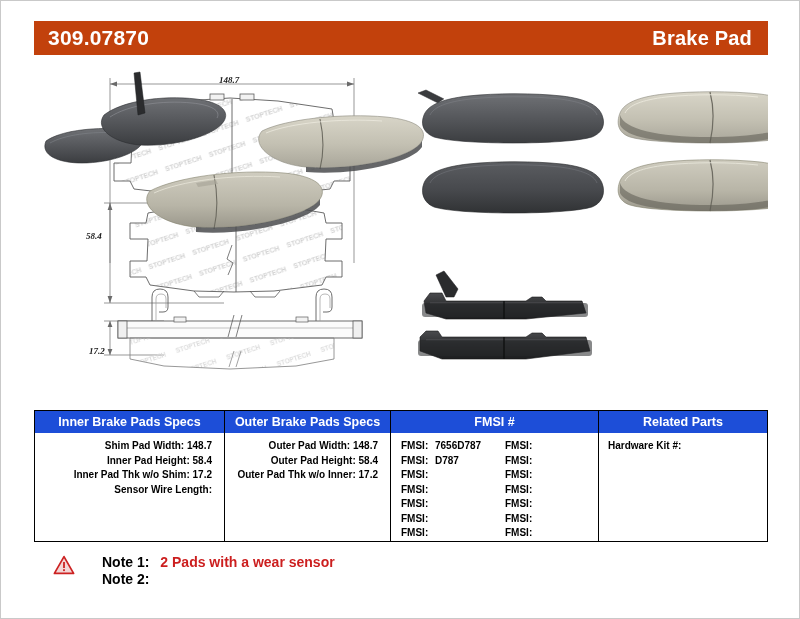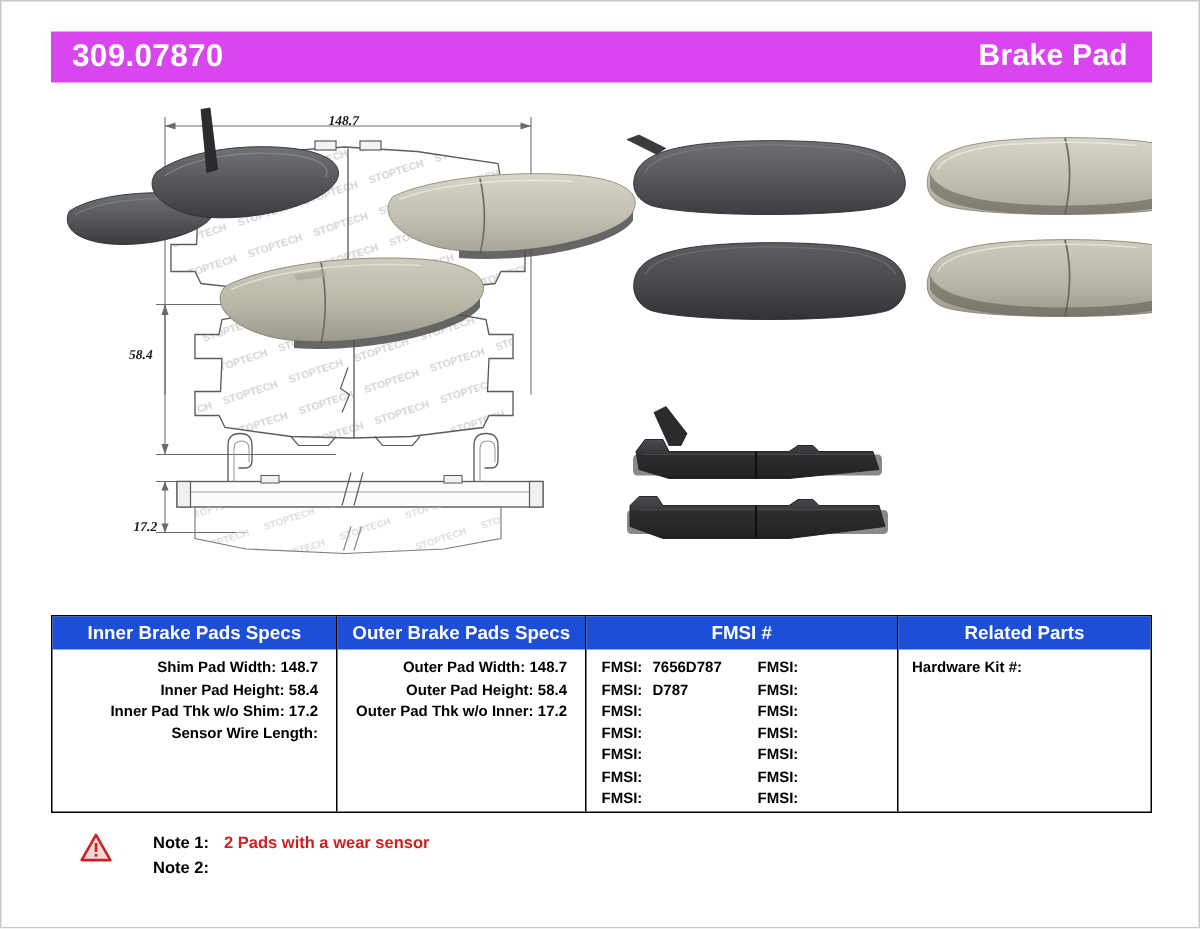--- a/index.html
+++ b/index.html
@@ -24,21 +24,21 @@
     border: 1px solid #c9c9c9;
     box-sizing: border-box;
     background: #fff;
   }
 
   
   #header {
     position: absolute;
     left: 33px; top: 20px;
     width: 734px; height: 34px;
-    background: #d946ef;
+    background: #c2410c;
     color: #fff;
   }
   #header .part-no {
     position: absolute;
     left: 14px; top: 50%;
     transform: translateY(-50%);
     font-size: 21px;
     font-weight: bold;
     letter-spacing: 0.2px;
   }
@@ -138,21 +138,21 @@
   
   #notes {
     position: absolute;
     left: 52px; top: 553px;
     display: flex;
     align-items: flex-start;
   }
   #warning-icon { width: 22px; height: 20px; margin-top: 1px; }
   .note-lines { margin-left: 27px; }
   .note-line {
-    font-size: 11px;
+    font-size: 14px;
     font-weight: bold;
     line-height: 17px;
     white-space: nowrap;
   }
   .note-label { color: #000; }
   .note-value { color: #cc1f1f; padding-left: 7px; }
 </style>
 </head>
 <body>
 

